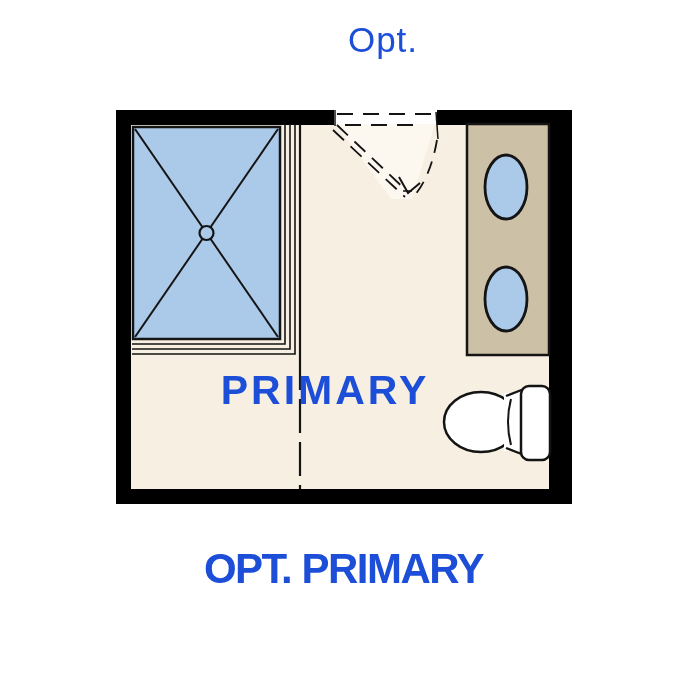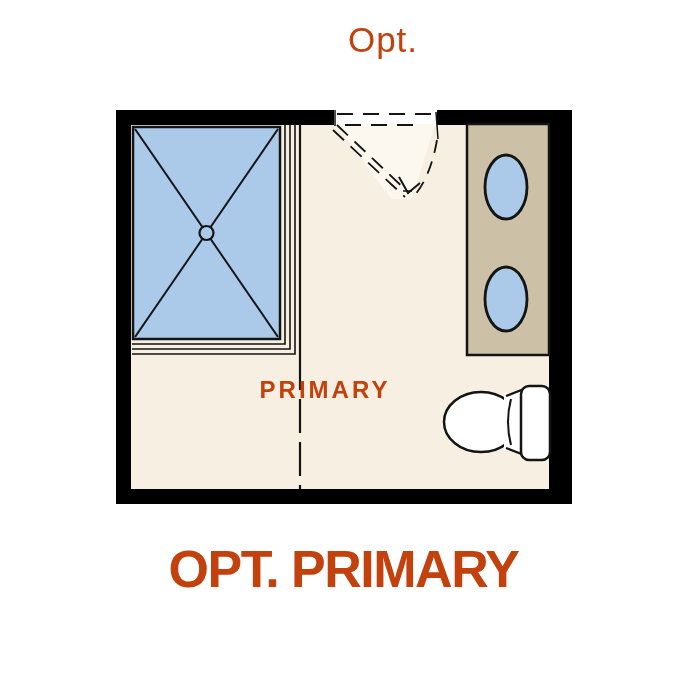--- a/index.html
+++ b/index.html
@@ -3,25 +3,25 @@
 <meta charset="utf-8">
 <style>
   html,body{margin:0;padding:0;background:#ffffff;}
   #stage{
     position:relative;width:687px;height:687px;background:#ffffff;
     font-family:"Liberation Sans", sans-serif;color:#0d0d0d;overflow:hidden;
   }
   #plan-svg{position:absolute;left:0;top:0;}
   .ink{stroke:#141414;}
   .nofill{fill:none;}
-  .label{position:absolute;text-align:center;color:#c2410c;white-space:nowrap;}
+  .label{position:absolute;text-align:center;color:#1d4ed8;white-space:nowrap;}
   .label span{display:block;}
   #opt-door-label{left:293px;top:22px;width:180px;font-size:35px;line-height:36px;letter-spacing:1px;font-weight:400;}
-  #room-label{left:195px;top:366px;width:260px;font-size:24px;line-height:48px;letter-spacing:3px;font-weight:700;}
-  #plan-title{left:0px;top:538px;width:687px;font-size:52px;line-height:62px;letter-spacing:-1.5px;font-weight:700;}
+  #room-label{left:195px;top:366px;width:260px;font-size:41px;line-height:48px;letter-spacing:3px;font-weight:700;}
+  #plan-title{left:0px;top:538px;width:687px;font-size:42px;line-height:62px;letter-spacing:-1.5px;font-weight:700;}
 </style>
 </head>
 <body>
 
 <div id="stage">
 
   <svg id="plan-svg" width="687" height="687" viewBox="0 0 687 687">
 
     <rect x="131" y="124" width="418" height="365" fill="#f6efe2"></rect>
 

